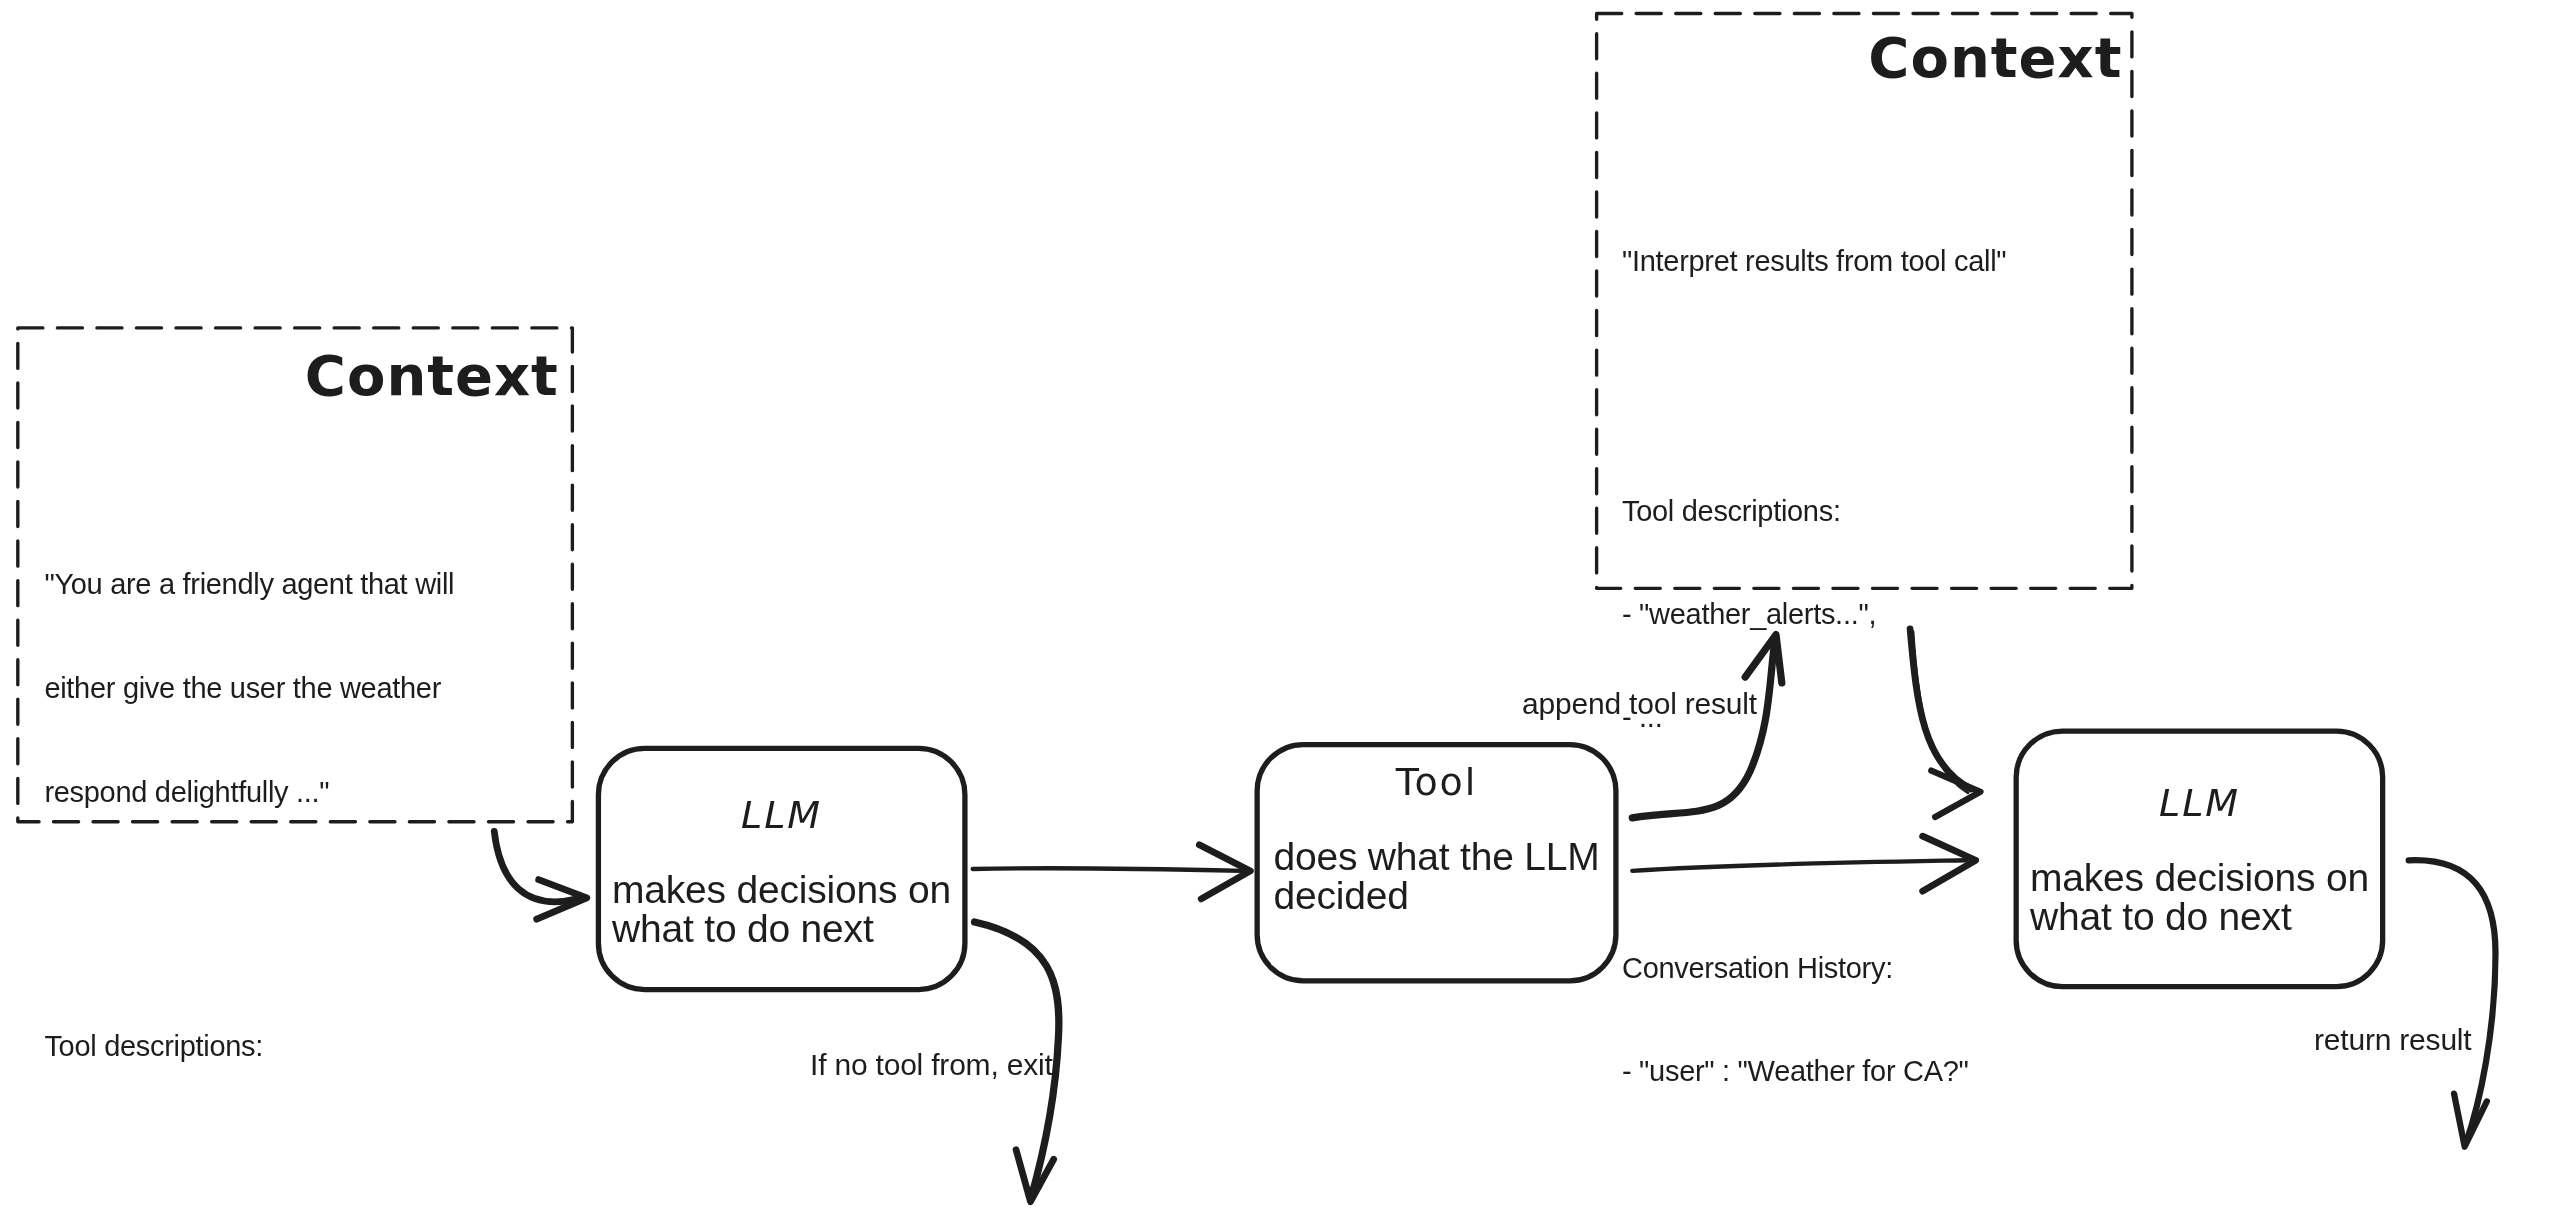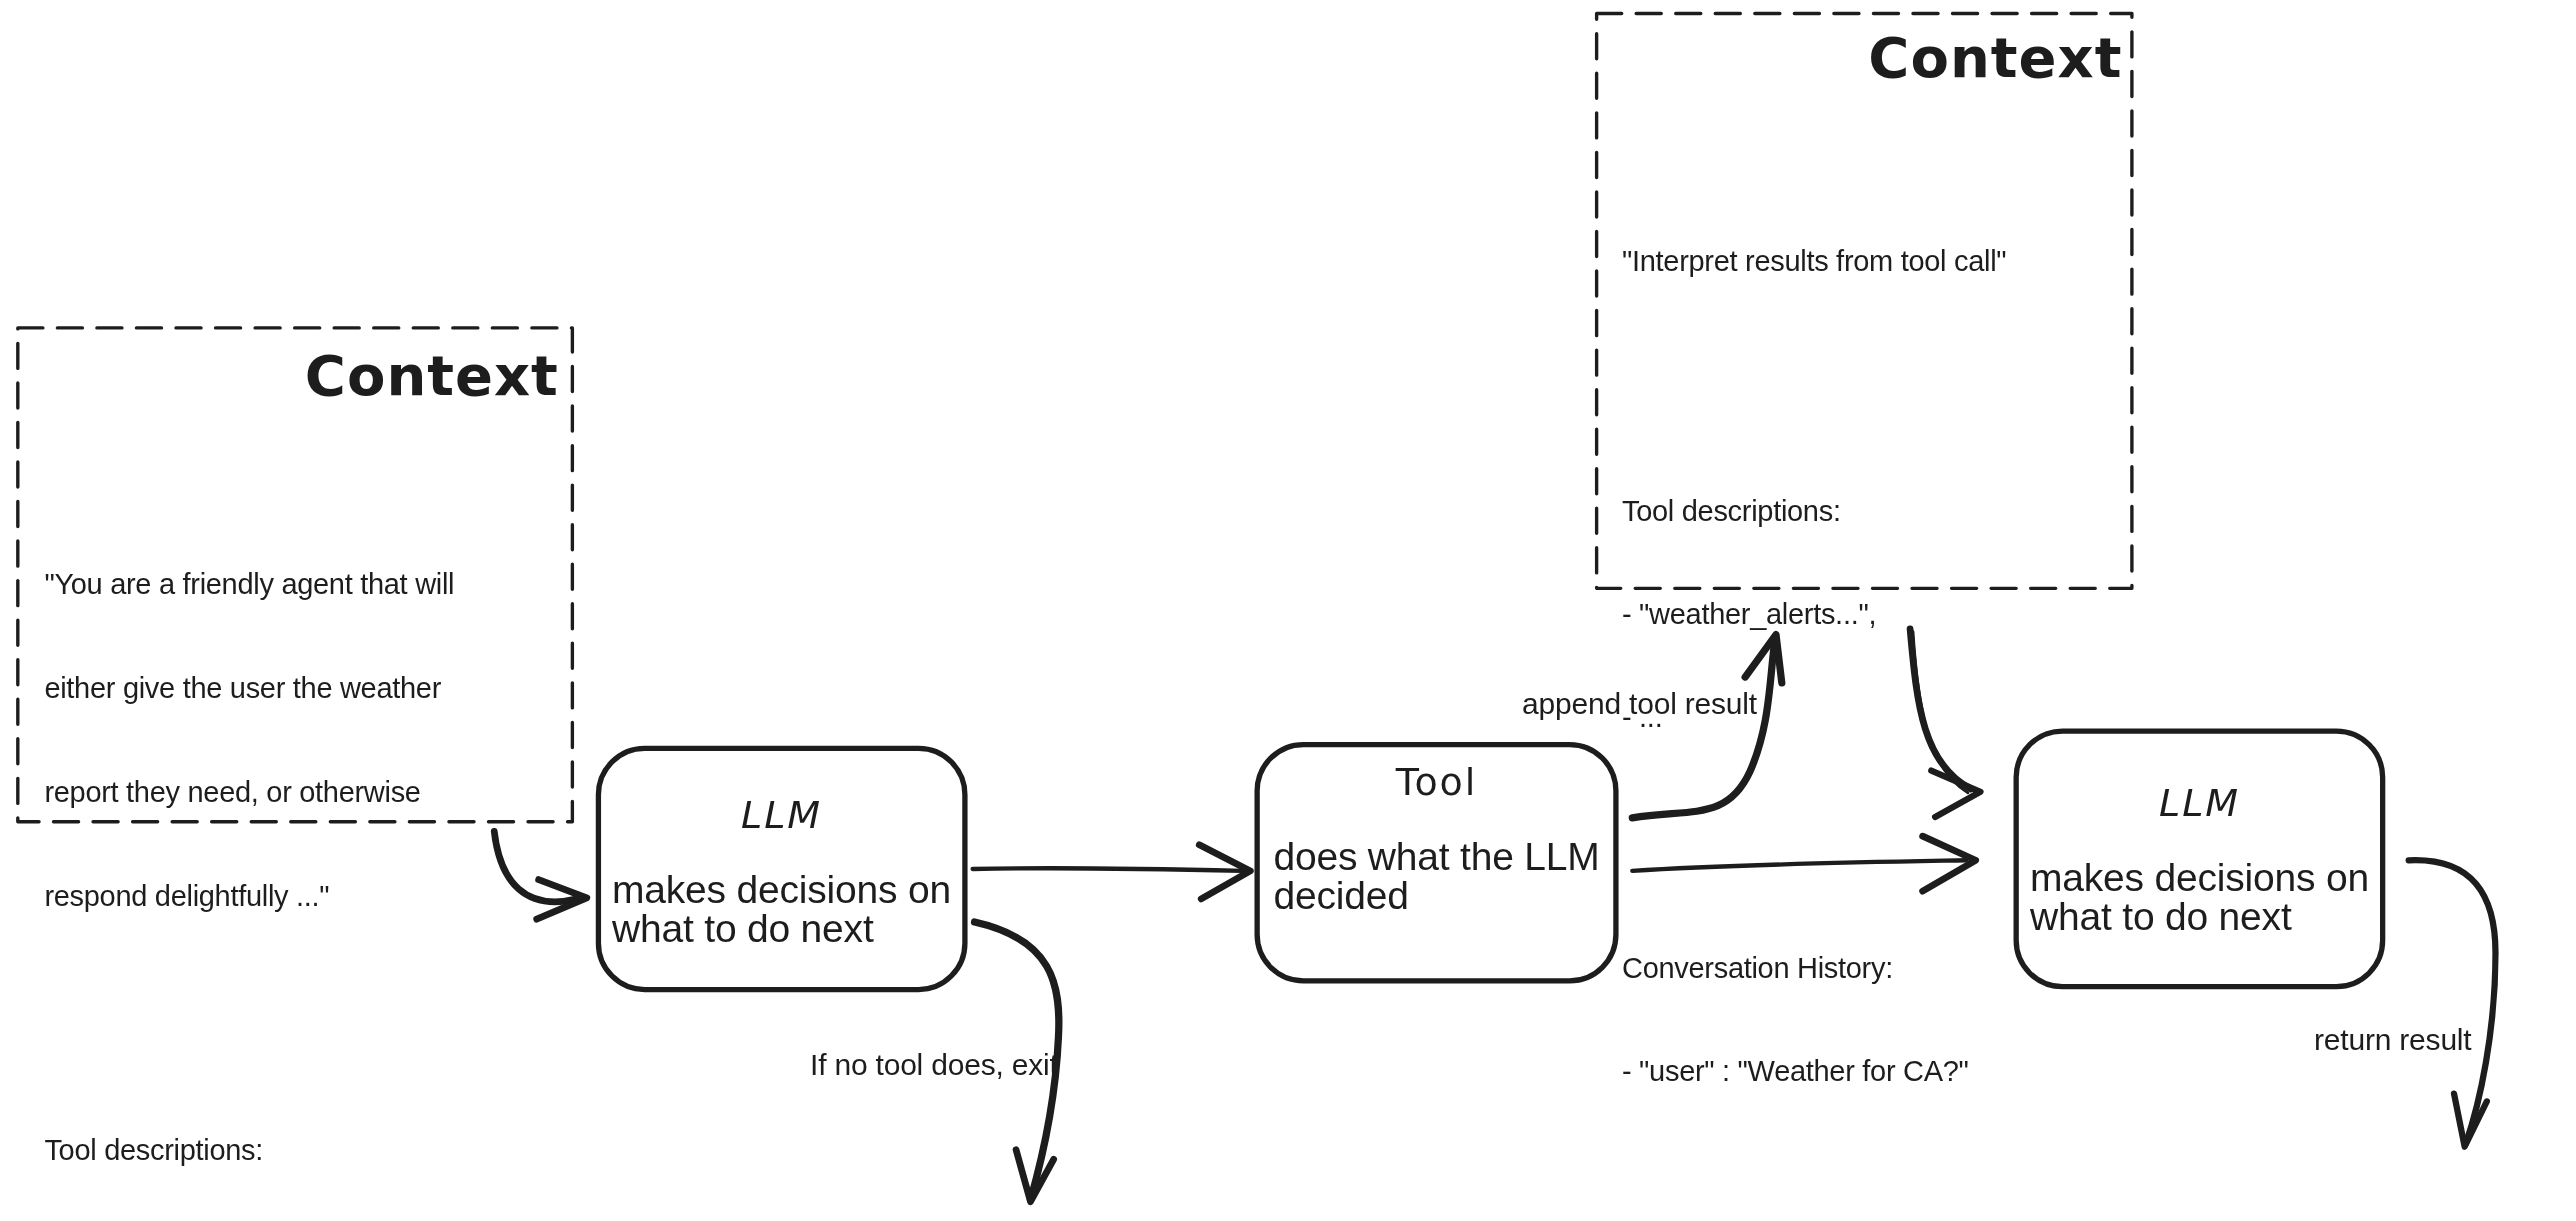--- a/index.html
+++ b/index.html
@@ -105,21 +105,20 @@
       <path d="M 2544 1134 L 2555 1189 L 2578 1142" stroke-width="6.5"></path>
     </g>
   </svg>
 
   <div class="ctx ctx-left" style="left:17.4px;top:328px;width:555px;height:494px;padding:15.4px 13.5px 0 27px;">
     <div class="ctx-title">Context</div>
     <div class="ctx-body" style="margin-top:25px;">
       <div class="para">
         <div class="line">"You are a friendly agent that will</div>
         <div class="line">either give the user the weather</div>
-        <div class="line">report they need, or otherwise</div>
         <div class="line">respond delightfully ..."</div>
       </div>
       <div class="para">
         <div class="line">Tool descriptions:</div>
         
         
       </div>
       
     </div>
   </div>
@@ -161,17 +160,17 @@
 
   <div class="node" style="left:2016px;top:731px;width:367px;height:256px;">
     <div class="node-title italic" style="margin-top:50px;">LLM</div>
     <div class="node-sub">
       <div>makes decisions on</div>
       <div>what to do next</div>
     </div>
   </div>
 
   <div class="arrow-label" style="left:1522px;top:687px;">append tool result</div>
-  <div class="arrow-label" style="left:810px;top:1048px;">If no tool does, exit</div>
+  <div class="arrow-label" style="left:810px;top:1048px;">If no tool from, exit</div>
   <div class="arrow-label" style="left:2314px;top:1023px;">return result</div>
 
 </div>
 
 
 </body></html>

